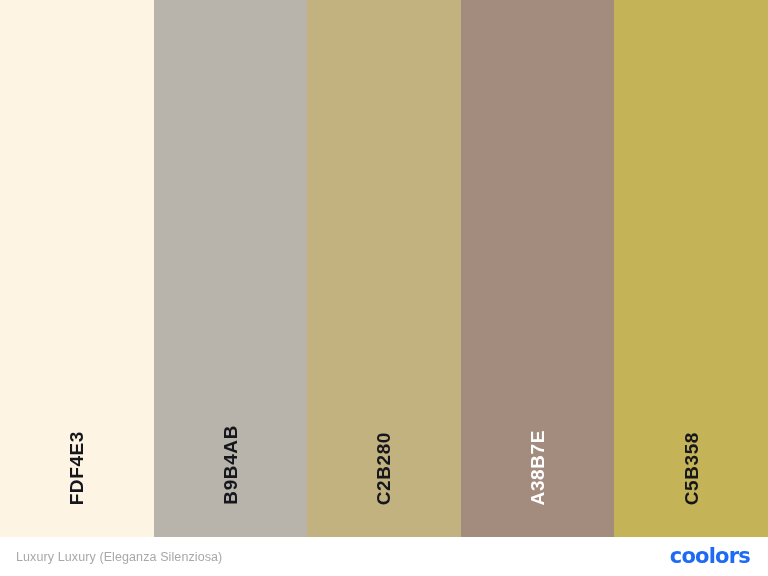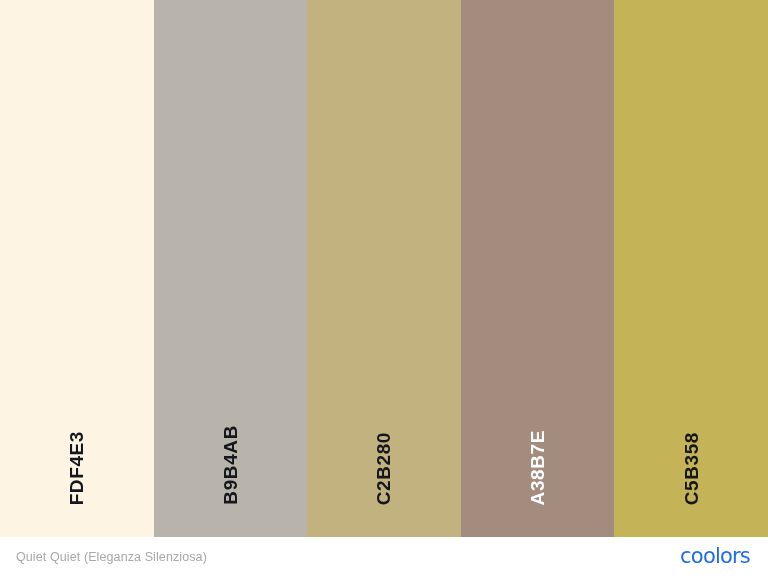--- a/index.html
+++ b/index.html
@@ -72,21 +72,21 @@
     font-family: "Liberation Sans", sans-serif;
     font-size: 12.5px;
     color: #a8a8a8;
     letter-spacing: 0.1px;
     white-space: nowrap;
   }
 
   #coolors-logo {
     font-family: "DejaVu Sans", sans-serif;
     font-size: 21px;
-    font-weight: normal;
+    font-weight: bold;
     letter-spacing: -0.8px;
     line-height: 1;
     color: #1d6bf5;
     white-space: nowrap;
     padding-right: 2px;
   }
 </style>
 </head>
 <body>
 
@@ -110,17 +110,17 @@
       <span class="swatch-label" style="color: rgb(255, 255, 255);">A38B7E</span>
     </div>
 
     <div class="swatch" style="background-color: rgb(197, 179, 88);">
       <span class="swatch-label" style="color: rgb(21, 23, 28);">C5B358</span>
     </div>
 
   </div>
 
   <div id="footer-bar">
-    <span id="palette-name" style="color: rgb(168, 168, 168);">Quiet Quiet (Eleganza Silenziosa)</span>
+    <span id="palette-name" style="color: rgb(168, 168, 168);">Luxury Luxury (Eleganza Silenziosa)</span>
     <span id="coolors-logo" style="color: rgb(29, 107, 245);">coolors</span>
   </div>
 
 </div>
 
 </body></html>

